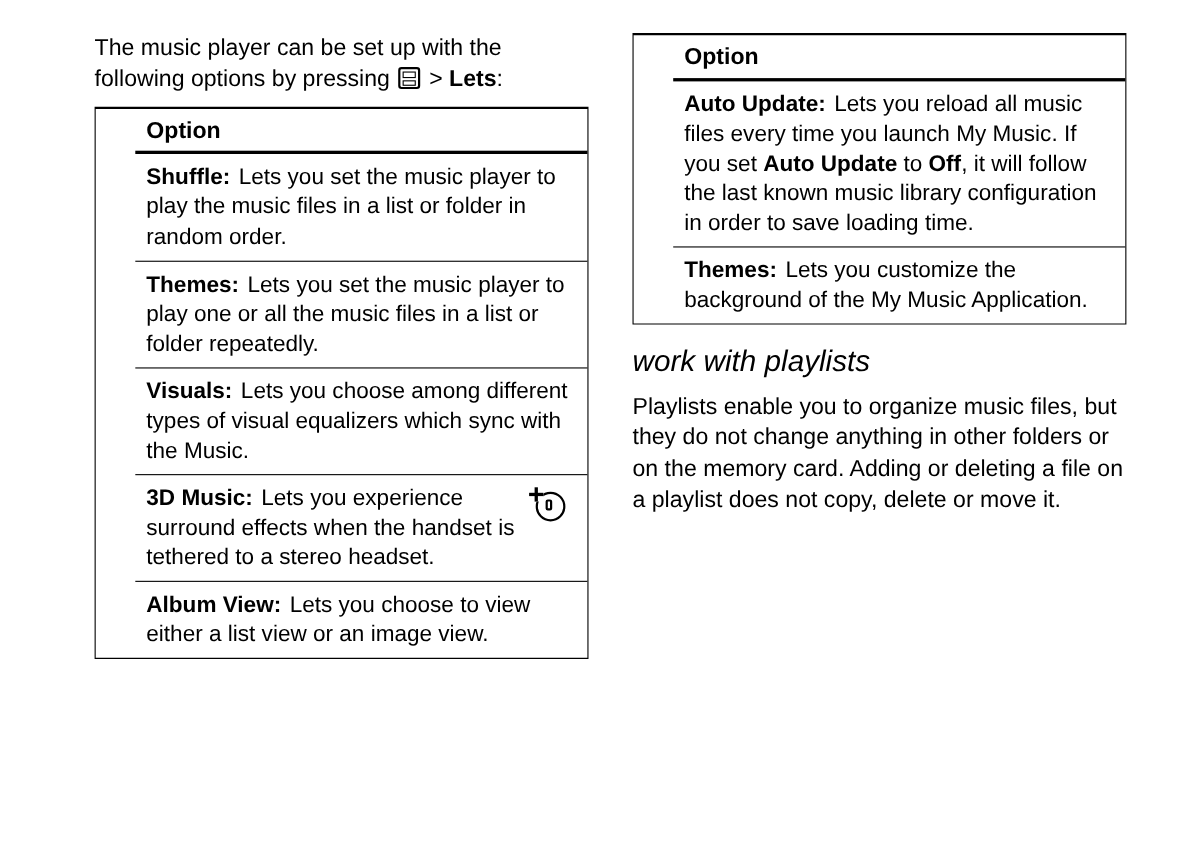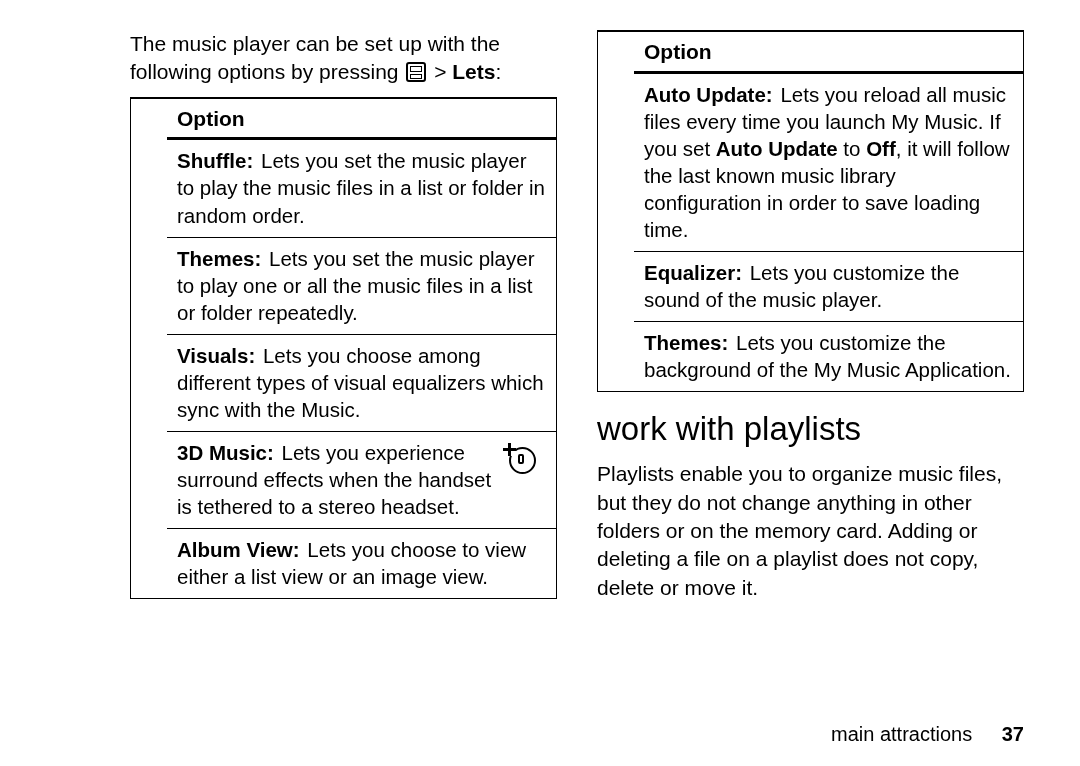--- a/index.html
+++ b/index.html
@@ -12,21 +12,20 @@
   .page {
     width: 1080px;
     height: 766px;
     position: relative;
     box-sizing: border-box;
     padding: 30px 56px 18px 86px;
   }
   .cols {
     display: flex;
     gap: 40px;
-    margin-left: 44px;
   }
   .col {
     flex: 1 1 0;
     min-width: 0;
   }
   .intro, .para {
     font-family: Arial, Helvetica, sans-serif;
     font-size: 21px;
     line-height: 1.35;
   }
@@ -118,23 +117,24 @@
   .headset-icon .plus::before,
   .headset-icon .plus::after {
     content: "";
     position: absolute;
     background: #000;
   }
   .headset-icon .plus::before { left: 5px; top: 0; width: 3px; height: 13px; }
   .headset-icon .plus::after  { left: 0; top: 5px; width: 13px; height: 3px; }
   .section-head {
     font-family: Arial, Helvetica, sans-serif;
-    font-size: 33px;
+    font-size: 27px;
     font-weight: 400;
     margin: 18px 0 12px 0;
+    font-style: italic;
   }
   .intro { margin-bottom: 8px; }
   .para + .para { margin-top: 14px; }
   .mt-6 { margin-top: 6px; }
   .footer {
     position: absolute;
     right: 56px;
     bottom: 20px;
     font-family: Arial, Helvetica, sans-serif;
     font-size: 20px;
@@ -188,33 +188,26 @@
     </div>
 
     <div class="col">
       <div class="optbox">
         <div class="hdr">Option</div>
 
         <div class="row">
           <span class="opt-name">Auto Update:</span><span> Lets you reload all music files every time you launch My Music. If you set </span><span class="opt-name-inline">Auto Update</span><span> to </span><span class="opt-name-inline">Off</span><span>, it will follow the last known music library configuration in order to save loading time.</span>
         </div>
 
-        <div class="row">
-          <span class="opt-name">Equalizer:</span><span> Lets you customize the sound of the music player.</span>
-        </div>
 
         <div class="row">
           <span class="opt-name">Themes:</span><span> Lets you customize the background of the My Music Application.</span>
         </div>
       </div>
 
       <div class="section-head">work with playlists</div>
 
       <div class="para">Playlists enable you to organize music files, but they do not change anything in other folders or on the memory card. Adding or deleting a file on a playlist does not copy, delete or move it.</div>
     </div>
 
   </div>
 
-  <div class="footer">
-    <span>main attractions</span>
-    <span class="pg">37</span>
-  </div>
 </div>
 
 </body></html>

